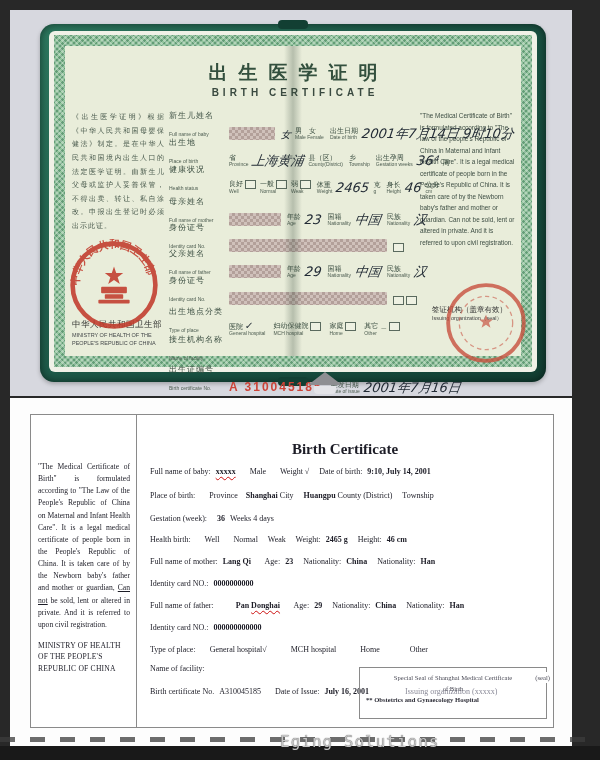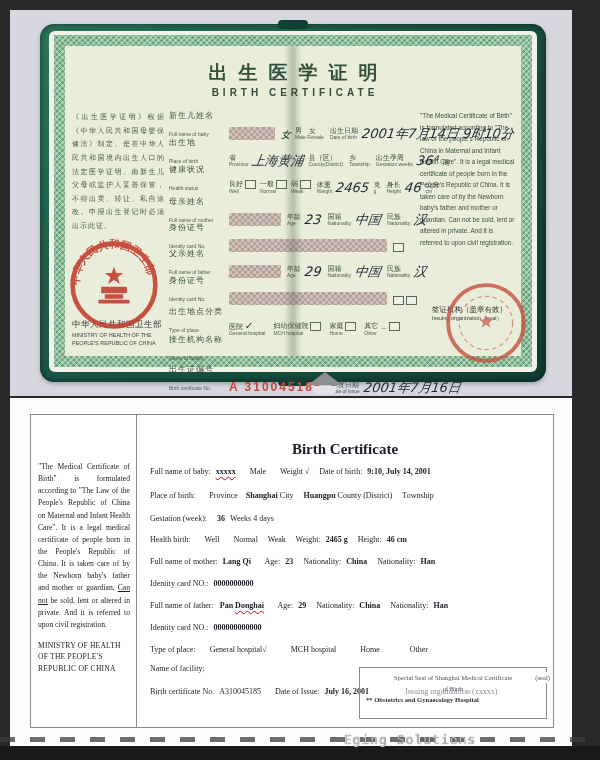--- a/index.html
+++ b/index.html
@@ -74,22 +74,22 @@
   .red-sq{font-weight:bold;text-decoration:underline wavy #cc1111 1px;text-underline-offset:2px;}
   .faint{color:#8a8a98;filter:blur(.3px);}
   .stamp-box{position:absolute;right:6px;bottom:8px;width:186px;height:46px;border:1px solid #8a8a8a;
     font-size:6.6px;color:#4c4c58;text-align:center;line-height:1.7;padding-top:4px;filter:blur(.2px);}
   .stamp-box .l3{display:block;text-align:left;padding-left:6px;color:#2e2e38;font-weight:bold;}
   .stamp-seal-note{position:absolute;right:-4px;top:4px;font-size:6.6px;color:#4c4c58;background:#fff;}
   
   .bottom-bar{position:absolute;left:0;right:0;bottom:0;height:14px;background:#191919;}
   .dash-strip{position:absolute;left:0;right:0;top:737px;height:5px;
     background:repeating-linear-gradient(90deg,#3c3c3c 0 15px,rgba(0,0,0,0) 15px 30px);opacity:.75;}
-  .watermark{position:absolute;left:280px;width:260px;top:732px;text-align:center;
-    font-family:"DejaVu Sans Mono",monospace;font-size:13px;letter-spacing:1px;color:#c4c4c4;
+  .watermark{position:absolute;left:280px;width:260px;top:732px;text-align:left;
+    font-family:"DejaVu Sans Mono",monospace;font-size:16px;letter-spacing:1px;color:#c4c4c4;
     text-shadow:0 0 1px #333;}
 </style>
 </head>
 <body>
 
 <div class="photo-section">
   <div class="booklet">
     <div class="spine-bump top"></div>
     <div class="spine-bump bottom"></div>
     <div class="sheet">
@@ -293,21 +293,21 @@
         <span class="b" style="margin-left:3px;">Han</span>
       </div>
 
       <div class="trow" style="top:164px;">
         <span>Identity card NO.:</span>
         <span class="b" style="margin-left:3px;">0000000000</span>
       </div>
 
       <div class="trow" style="top:186px;">
         <span>Full name of father:</span>
-        <span class="b" style="margin-left:4px;">Pan </span>
+        <span class="b" style="margin-left:20px;">Pan </span>
         <span class="b red-sq g12">Donghai</span>
         <span>Age:</span>
         <span class="b g8" style="margin-left:3px;">29</span>
         <span>Nationality:</span>
         <span class="b g8" style="margin-left:3px;">China</span>
         <span>Nationality:</span>
         <span class="b" style="margin-left:3px;">Han</span>
       </div>
 
       <div class="trow" style="top:208px;">

